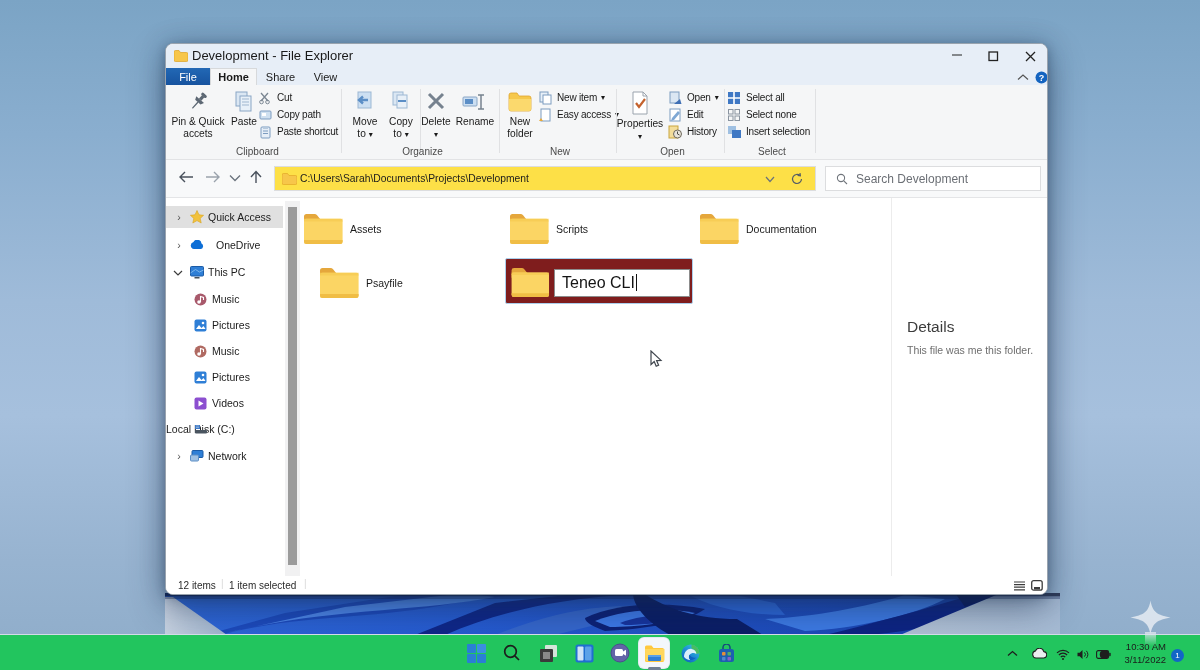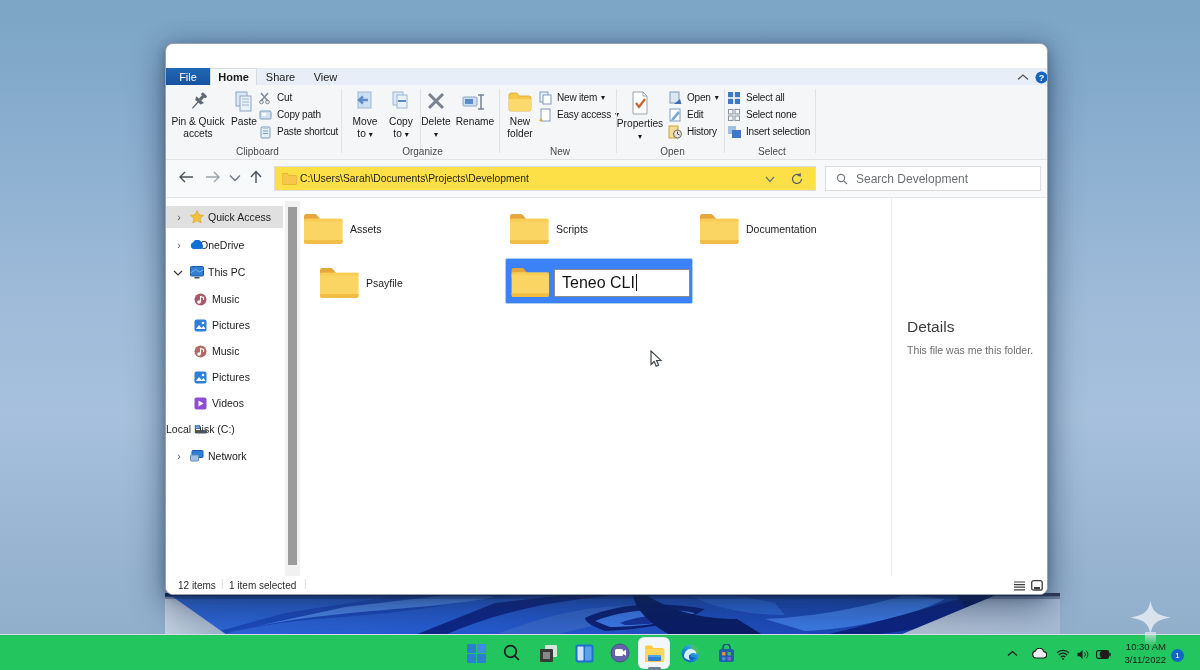--- a/index.html
+++ b/index.html
@@ -47,21 +47,21 @@
 #bodyarea{left:0;top:154px;width:100%;height:378px;background:#fff;}
 .sbrow{position:absolute;left:0;width:120px;height:22px;display:flex;align-items:center;font-size:10.5px;color:#1c1c1c;}
 #qa{background:#e0e0e0;width:117px;}
 .chev{position:absolute;width:10px;text-align:center;color:#555;}
 #sbscroll{position:absolute;left:119px;top:3px;width:15px;height:376px;background:#f1f1f2;}
 #sbthumb{position:absolute;left:3px;top:6px;width:9px;height:358px;background:#9b9b9b;}
 
 .fitem{position:absolute;display:flex;align-items:center;}
 .flabel{font-size:10.5px;color:#1b1b1b;margin-left:6px;}
 
-#renbox{position:absolute;left:339px;top:60px;width:188px;height:46px;background:#3b82f6;border:1px solid #abcfec;border-radius:2px;}
+#renbox{position:absolute;left:339px;top:60px;width:188px;height:46px;background:#7f1d1d;border:1px solid #abcfec;border-radius:2px;}
 #reninput{position:absolute;left:48px;top:10px;width:136px;height:28px;background:#fff;border:1px solid #8c8c8c;font-size:16px;color:#141414;line-height:26px;padding-left:7px;white-space:nowrap;}
 #caret{display:inline-block;width:1px;height:17px;background:#111;vertical-align:-3px;margin-left:1px;}
 
 #detail-div{position:absolute;left:725px;top:0;width:1px;height:378px;background:#ececec;}
 #details-h{position:absolute;left:741px;top:120px;font-size:15.5px;color:#3c3c3c;}
 #details-t{position:absolute;left:741px;top:146px;font-size:10.5px;color:#6e6e6e;}
 
 #status{left:0;top:532px;width:100%;height:20px;background:#fff;font-size:10px;color:#2b2b2b;}
 </style>
 </head>
@@ -112,20 +112,35 @@
 <stop offset="0" stop-color="#dde4ee" stop-opacity="0.85"></stop>
           <stop offset="1" stop-color="#dde4ee" stop-opacity="0"></stop>
         </linearGradient>
       </defs>
 <path d="M50.5,22.5 C52.5,34.5 57.5,37 70.5,39.5 C57.5,42 52.5,44.5 50.5,56.5 C48.5,44.5 43.5,42 30.5,39.5 C43.5,37 48.5,34.5 50.5,22.5 Z" fill="#dfe6ef" opacity="0.93"></path>
 <rect x="45" y="54" width="11" height="14" fill="url(#tailg)"></rect>
 </svg>
 </div>
 
 <div class="abs" id="win">
+  <div class="abs" id="titlebar">
+    <svg class="abs" style="left:8px;top:6px" width="14" height="12" viewBox="0 0 14 12">
+      <path d="M0,2 q0,-1.5 1.5,-1.5 h3.5 l1.5,2 h6 q1.5,0 1.5,1.5 v6 q0,1.5 -1.5,1.5 h-11 q-1.5,0 -1.5,-1.5 Z" fill="#f7c64a" stroke="#dda021" stroke-width=".7"></path>
+    </svg>
+    <div class="abs" id="titletxt">Development - File Explorer</div>
+    <svg class="capbtn" style="left:776px;top:10px" width="30" height="10">
+        <line x1="10" y1="1" x2="20" y2="1" stroke="#222" stroke-width="1.2"></line>
+      </svg>
+    <svg class="capbtn" style="left:813px;top:7px" width="30" height="12">
+        <rect x="10" y="1" width="8.5" height="8.5" fill="none" stroke="#222" stroke-width="1.3"></rect>
+      </svg>
+    <svg class="capbtn" style="left:850px;top:7px" width="30" height="12">
+        <path d="M10,1 L19,10 M19,1 L10,10" stroke="#222" stroke-width="1.3"></path>
+      </svg>
+  </div>
   <div class="abs" id="tabrow">
     <div class="tab" id="tabFile">File</div>
     <div class="tab" id="tabHome">Home</div>
     <div class="tab" style="left:91px;width:47px;">Share</div>
     <div class="tab" style="left:138px;width:43px;">View</div>
     <svg class="abs" style="left:851px;top:6px" width="12" height="7">
         <path d="M1,5.5 L6,1 L11,5.5" fill="none" stroke="#555" stroke-width="1.2"></path>
       </svg>
     <svg class="abs" style="left:869px;top:3px" width="13" height="13">
         <circle cx="6.5" cy="6.5" r="6" fill="#1464c0"></circle>
@@ -294,21 +309,21 @@
       <svg style="position:absolute;left:24px" width="14" height="14" viewBox="0 0 14 14">
           <path d="M7,0.5 L9,4.8 L13.6,5.3 L10.2,8.4 L11.2,13 L7,10.6 L2.8,13 L3.8,8.4 L0.4,5.3 L5,4.8 Z" fill="#f2c23d" stroke="#d9a51f" stroke-width=".6"></path>
         </svg>
       <span style="margin-left:42px;">Quick Access</span>
       </div>
     <div class="sbrow" style="top:36px;">
         <span class="chev" style="left:8px;">›</span>
       <svg style="position:absolute;left:24px" width="14" height="10" viewBox="0 0 14 10">
           <path d="M4,9 a3.5,3.5 0 0 1 -0.5,-6.9 A4.2,4.2 0 0 1 11.5,3.5 A3,3 0 0 1 11,9 Z" fill="#0e6fd6"></path>
         </svg>
-      <span style="margin-left:34px;">OneDrive</span>
+      <span style="margin-left:50px;">OneDrive</span>
       </div>
     <div class="sbrow" style="top:63px;">
         <svg style="position:absolute;left:7px;top:9px" width="10" height="6">
           <path d="M1,1 L5,5 L9,1" fill="none" stroke="#3c3c3c" stroke-width="1.2"></path>
         </svg>
       <svg style="position:absolute;left:24px" width="14" height="13" viewBox="0 0 14 13">
           <rect x="0.5" y="0.5" width="13" height="9.5" rx="1" fill="#2f7fd6" stroke="#1b5ba6"></rect>
           <path d="M0.5,7 l5,-3.5 l4,2.5 l4,-2" fill="none" stroke="#7db6ea"></path>
           <rect x="4.5" y="11" width="5" height="1.5" fill="#46505a"></rect>
         </svg>

